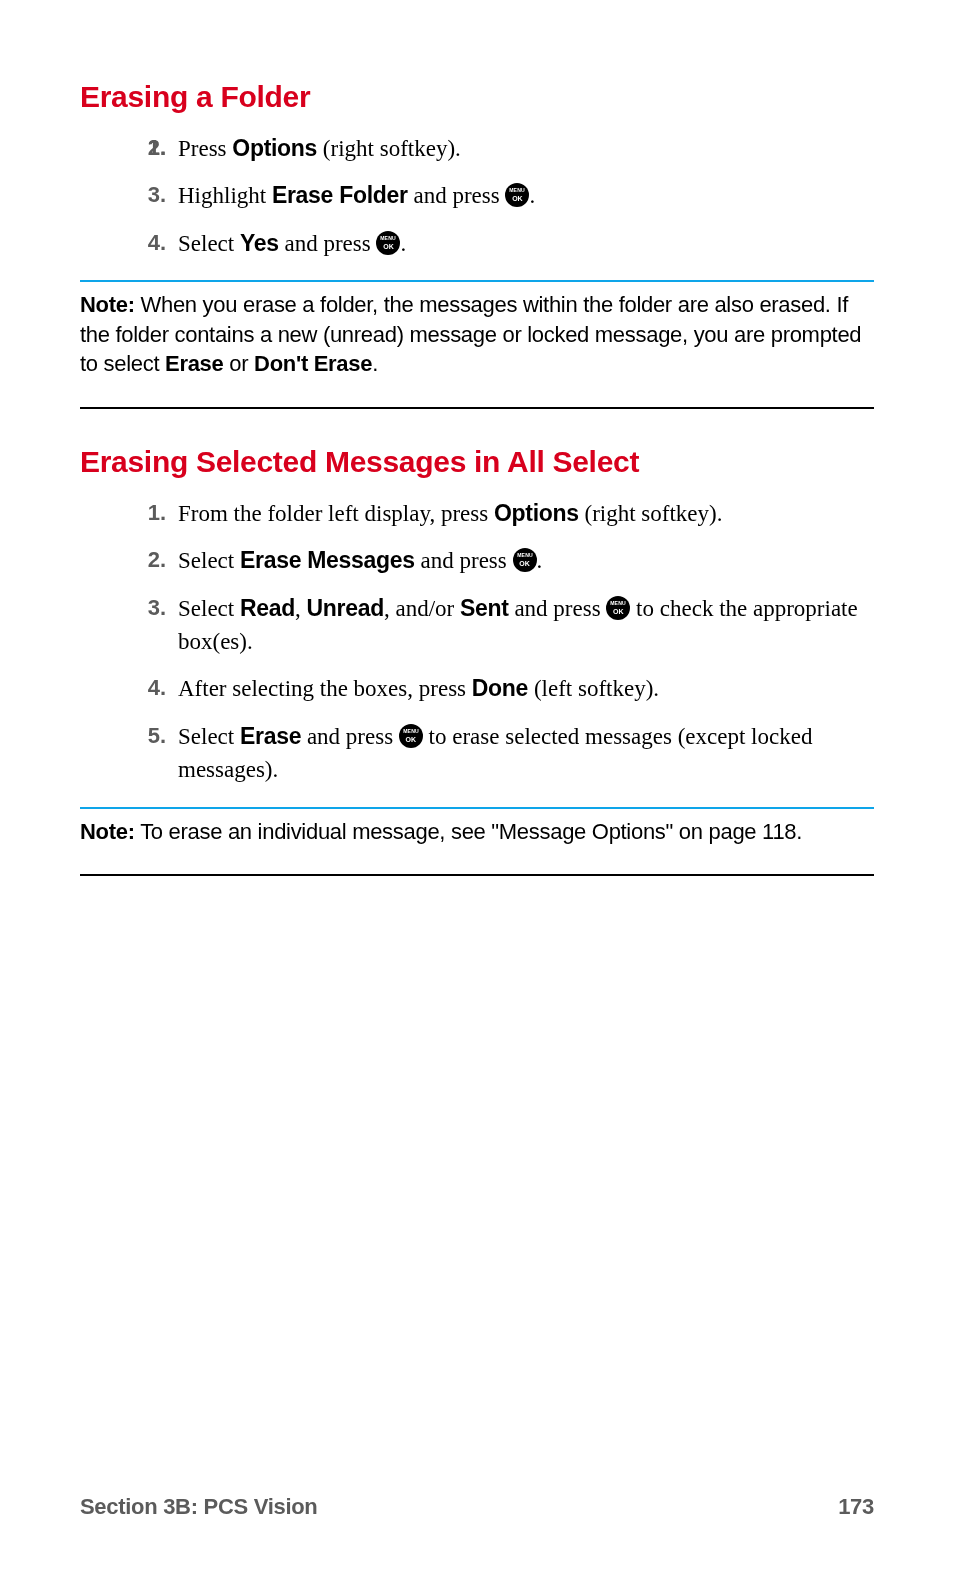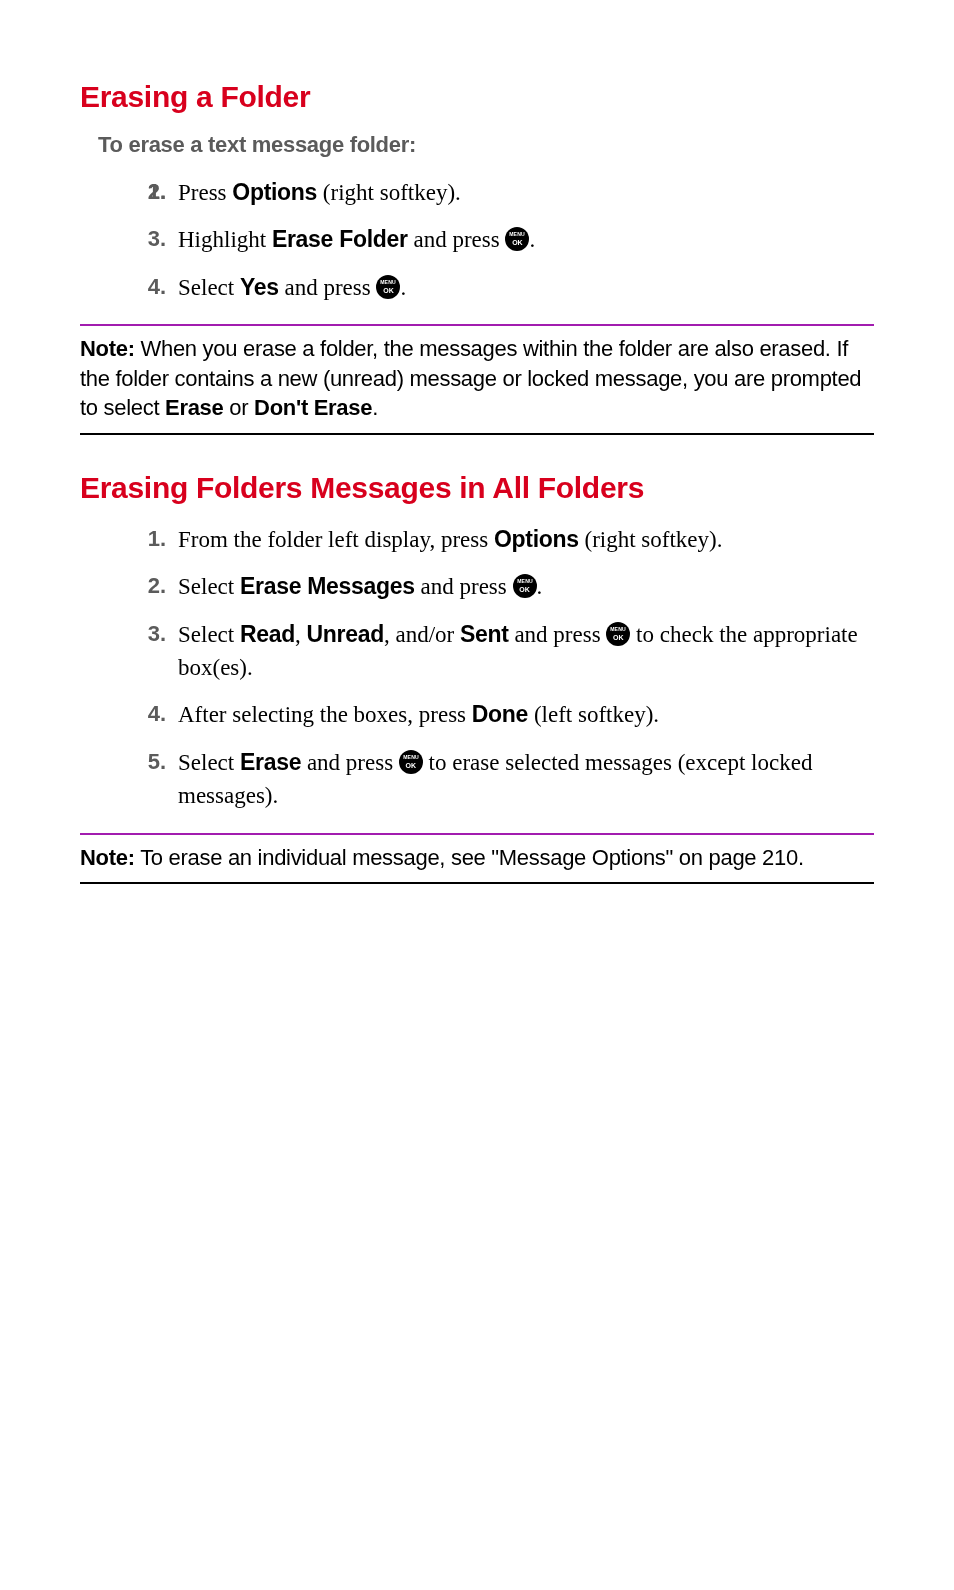--- a/index.html
+++ b/index.html
@@ -95,23 +95,23 @@
     right: 0;
     text-align: center;
     color: #fff;
     font-size: 7px;
     font-weight: 700;
   }
   .note {
     font-family: "Helvetica Neue", Helvetica, Arial, sans-serif;
     font-size: 22px;
     line-height: 1.35;
-    border-top: 2px solid #a21caf;
+    border-top: 2px solid #0ea5e9;
     border-bottom: 2px solid #000;
-    padding: 8px 0 10px 0;
+    padding: 8px 0 28px 0;
     margin: 6px 0 36px 0;
     letter-spacing: -0.3px;
   }
   .note .label {
     font-weight: 800;
   }
   .footer {
     position: absolute;
     left: 80px;
     right: 80px;
@@ -124,21 +124,20 @@
     color: #5b5b5b;
     letter-spacing: -0.3px;
   }
 </style>
 </head>
 <body>
 
 <div class="page">
 
   <h2 class="red-heading">Erasing a Folder</h2>
-  <p class="intro">To erase a text message folder:</p>
 
   <ol class="steps">
     <li>
       <span class="num">1.</span>
     </li>
     <li>
       <span class="num">2.</span>
       <span>Press </span><span class="b">Options</span><span> (right softkey).</span>
     </li>
     <li>
@@ -148,21 +147,21 @@
     <li>
       <span class="num">4.</span>
       <span>Select </span><span class="b">Yes</span><span> and press </span><span class="menuok"></span><span>.</span>
     </li>
   </ol>
 
   <div class="note">
     <span class="label">Note:</span><span> When you erase a folder, the messages within the folder are also erased. If the folder contains a new (unread) message or locked message, you are prompted to select </span><span class="b">Erase</span><span> or </span><span class="b">Don't Erase</span><span>.</span>
   </div>
 
-  <h2 class="red-heading">Erasing Folders Messages in All Folders</h2>
+  <h2 class="red-heading">Erasing Selected Messages in All Select</h2>
 
   <ol class="steps">
     <li>
       <span class="num">1.</span>
       <span>From the folder left display, press </span><span class="b">Options</span><span> (right softkey).</span>
     </li>
     <li>
       <span class="num">2.</span>
       <span>Select </span><span class="b">Erase Messages</span><span> and press </span><span class="menuok"></span><span>.</span>
     </li>
@@ -174,17 +173,21 @@
       <span class="num">4.</span>
       <span>After selecting the boxes, press </span><span class="b">Done</span><span> (left softkey).</span>
     </li>
     <li>
       <span class="num">5.</span>
       <span>Select </span><span class="b">Erase</span><span> and press </span><span class="menuok"></span><span> to erase selected messages (except locked messages).</span>
     </li>
   </ol>
 
   <div class="note">
-    <span class="label">Note:</span><span> To erase an individual message, see "Message Options" on page 210.</span>
+    <span class="label">Note:</span><span> To erase an individual message, see "Message Options" on page 118.</span>
   </div>
 
+  <div class="footer">
+    <span>Section 3B: PCS Vision</span>
+    <span>173</span>
+  </div>
 
 </div>
 
 </body></html>

